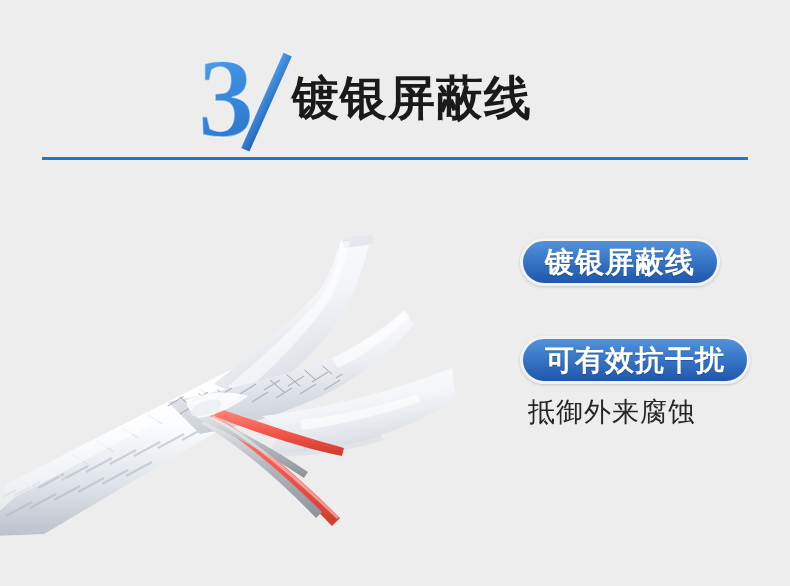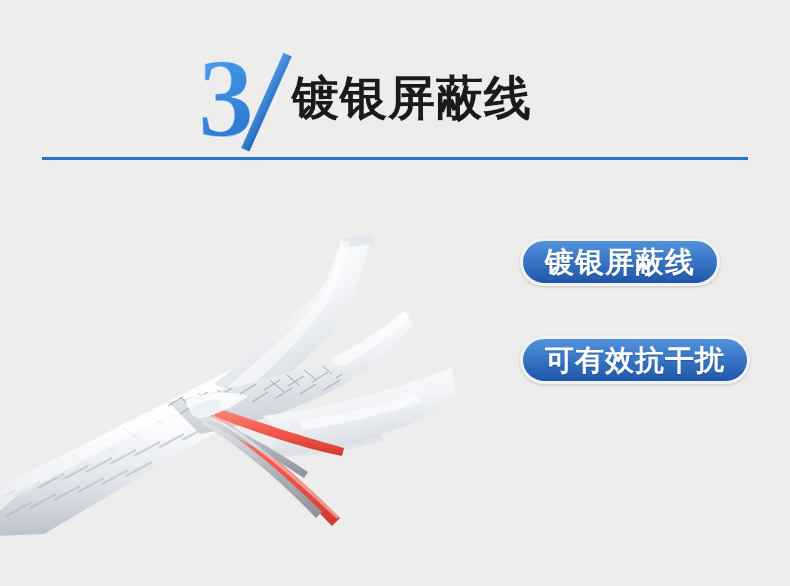--- a/index.html
+++ b/index.html
@@ -317,17 +317,18 @@
   </div>
 
   <div class="features">
 
     <div class="feature">
       <div class="pill">镀银屏蔽线</div>
     </div>
 
     <div class="feature">
       <div class="pill">可有效抗干扰</div>
+      <div class="feature-sub">抵御外来腐蚀</div>
     </div>
 
   </div>
 
 </div>
 
 </body></html>

